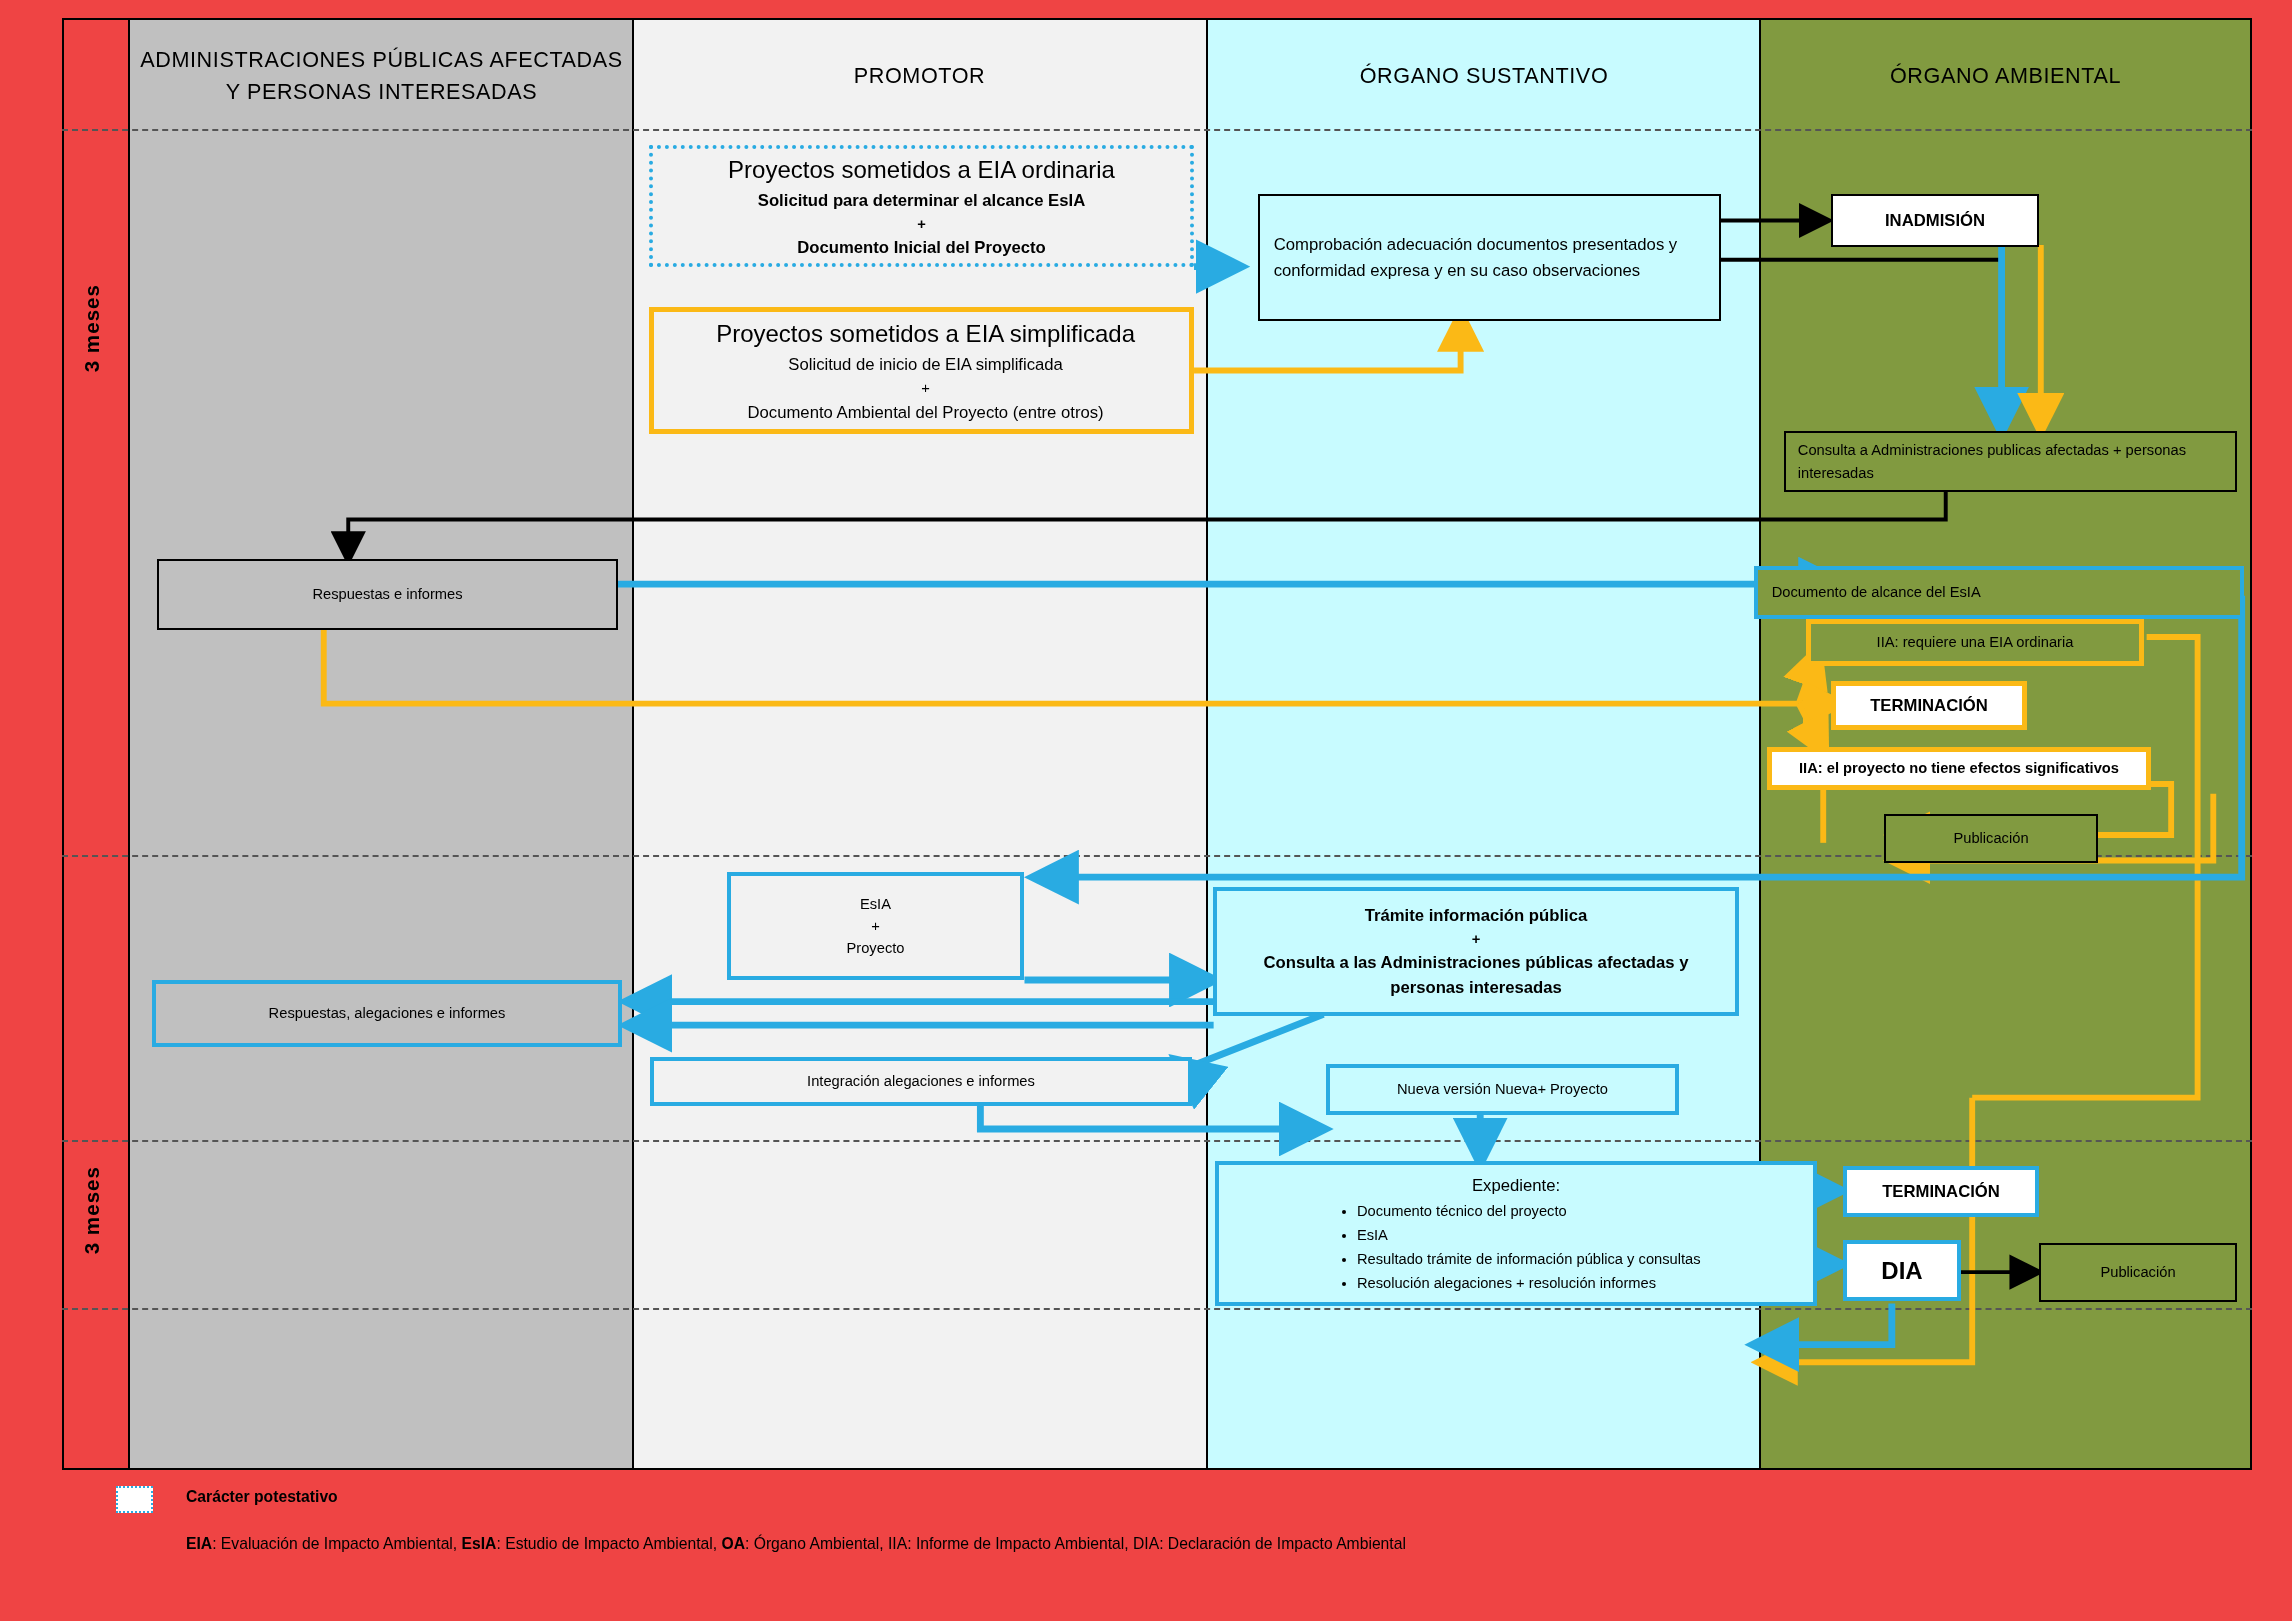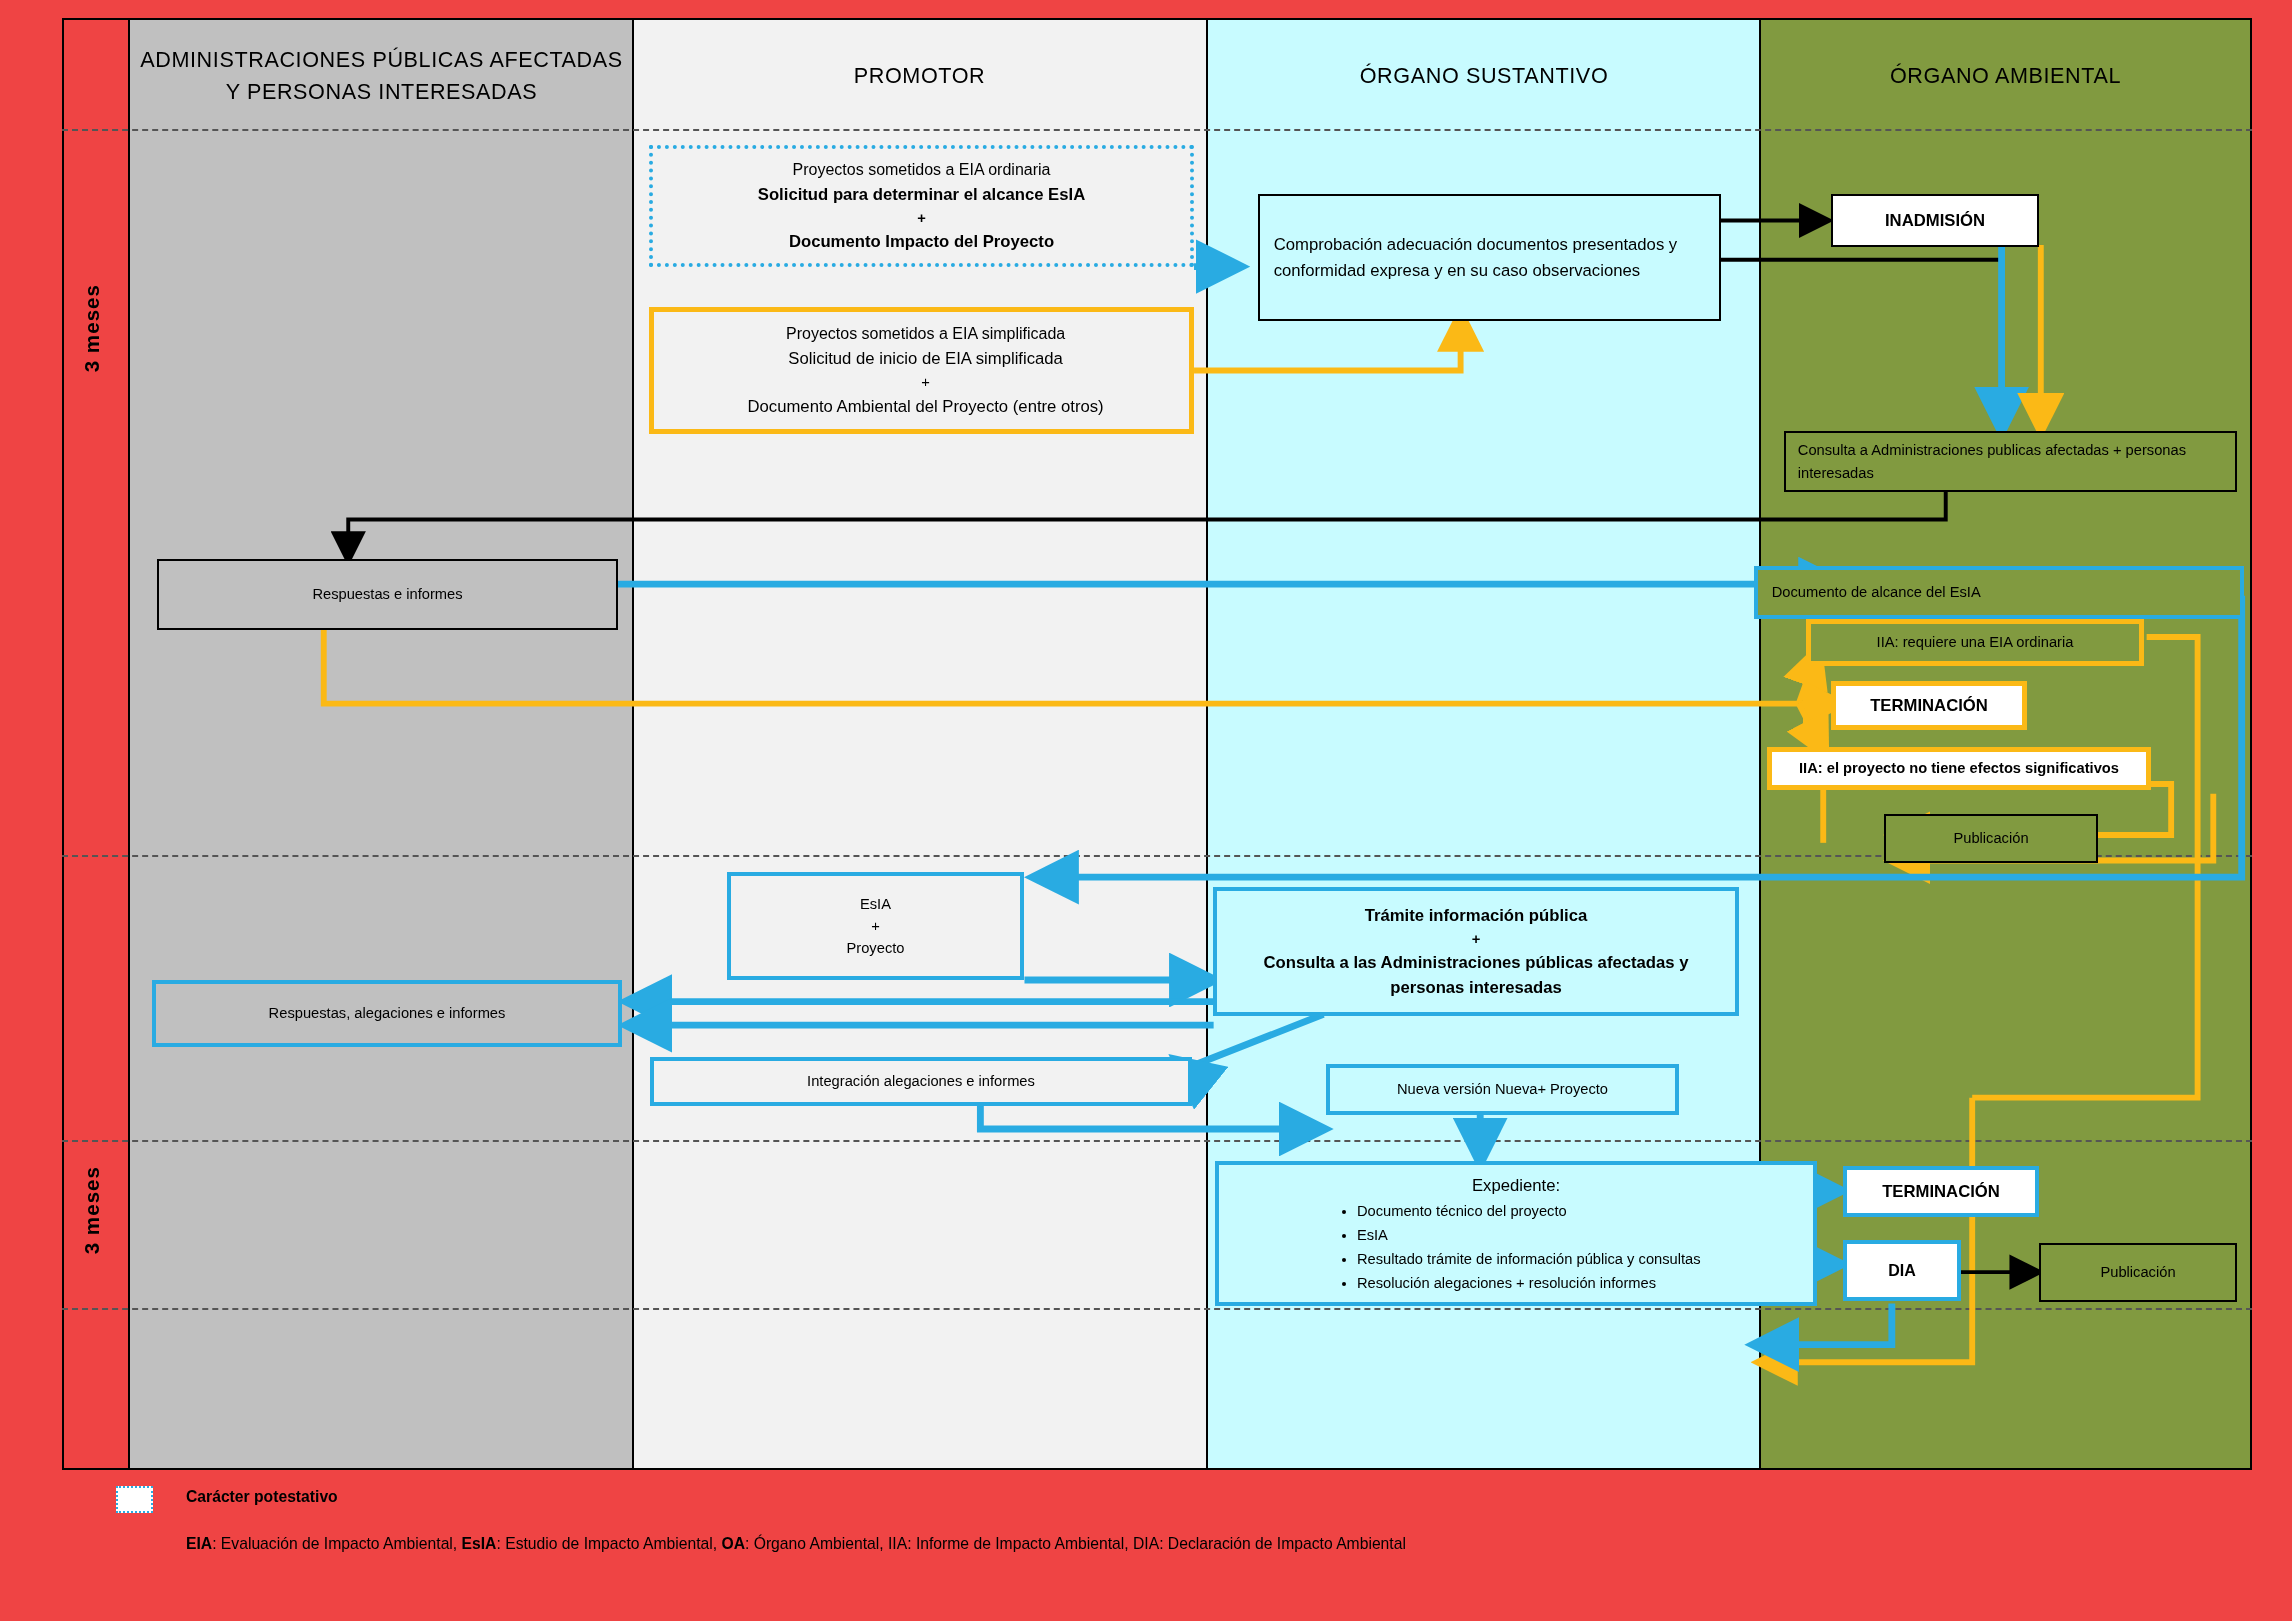--- a/index.html
+++ b/index.html
@@ -34,21 +34,21 @@
         font-size:15.7px;line-height:1.5;padding:3.9px 7.8px;}
   .bk{border:2.9px solid #000;}
   .bl{border:4.9px solid #29ABE2;}
   .bo{border:5.9px solid #FBB916;}
   .bdash{border:4.9px dotted #29ABE2;}
   .fwhite{background:#ffffff;}
   .fgrey{background:#c0c0c0;}
   .flight{background:#f2f2f2;}
   .fcyan{background:#c8fbff;}
   .fgreen{background:#819a40;}
-  .big{font-size:16px;text-align:right;}
+  .big{font-size:24px;text-align:right;}
   .bold{font-weight:bold;}
   .t15{font-size:14.7px;}
   .t17{font-size:16.7px;}
   .left{align-items:flex-start;text-align:left;}
   .node ul{margin:0;padding-left:25.5px;text-align:left;}
   .node li{margin:2px 0;}
   .node .ttl{width:100%;text-align:center;}
 
   
   svg.wires{position:absolute;left:0;top:0;width:2293px;height:1621px;pointer-events:none;}
@@ -155,21 +155,21 @@
 
     <path d="M2000,1298 L2080,1298" stroke="#000" stroke-width="4" fill="none" marker-end="url(#ab)"></path>
 
     <path d="M1930,1330 L1930,1372 L1790,1372" stroke="#29ABE2" stroke-width="7" fill="none" marker-end="url(#abl)"></path>
   </svg>
 
   <div class="node bdash flight" style="left:649px;top:145px;width:545px;height:122px;">
     <div class="big">Proyectos sometidos a EIA ordinaria</div>
     <div class="bold t17">Solicitud para determinar el alcance EsIA</div>
     <div class="bold t15">+</div>
-    <div class="bold t17">Documento Impacto del Proyecto</div>
+    <div class="bold t17">Documento Inicial del Proyecto</div>
   </div>
 
   <div class="node bo flight" style="left:649px;top:307px;width:545px;height:127px;padding-left:16px;">
     <div class="big">Proyectos sometidos a EIA simplificada</div>
     <div class="t17">Solicitud de inicio de EIA simplificada</div>
     <div class="t15">+</div>
     <div class="t17">Documento Ambiental del Proyecto (entre otros)</div>
   </div>
 
   <div class="node bk fcyan left" style="left:1258px;top:194px;width:463px;height:127px;justify-content:center;padding:7.8px 13.7px;">

